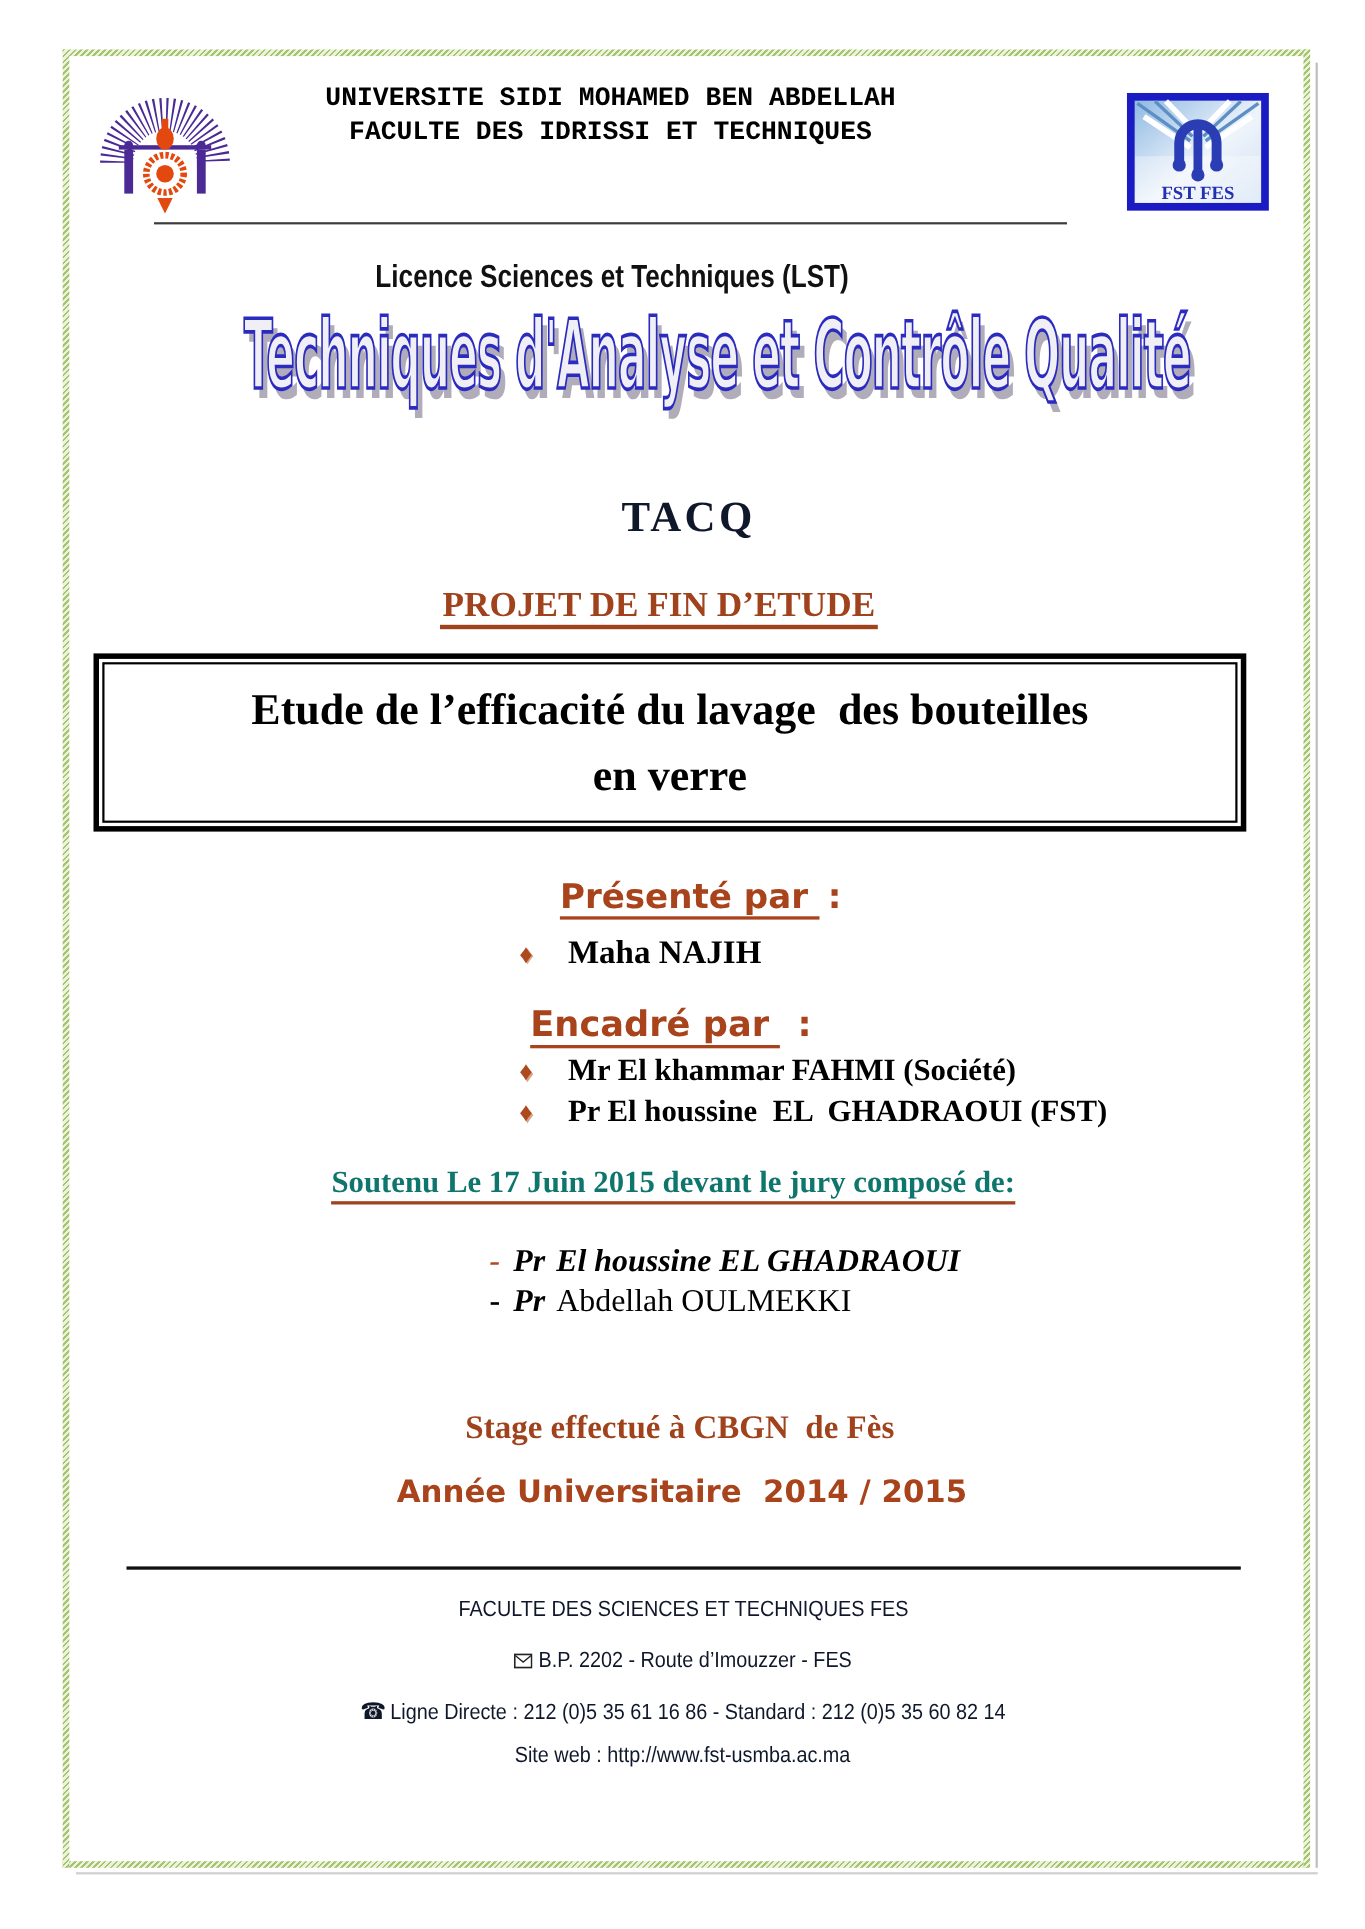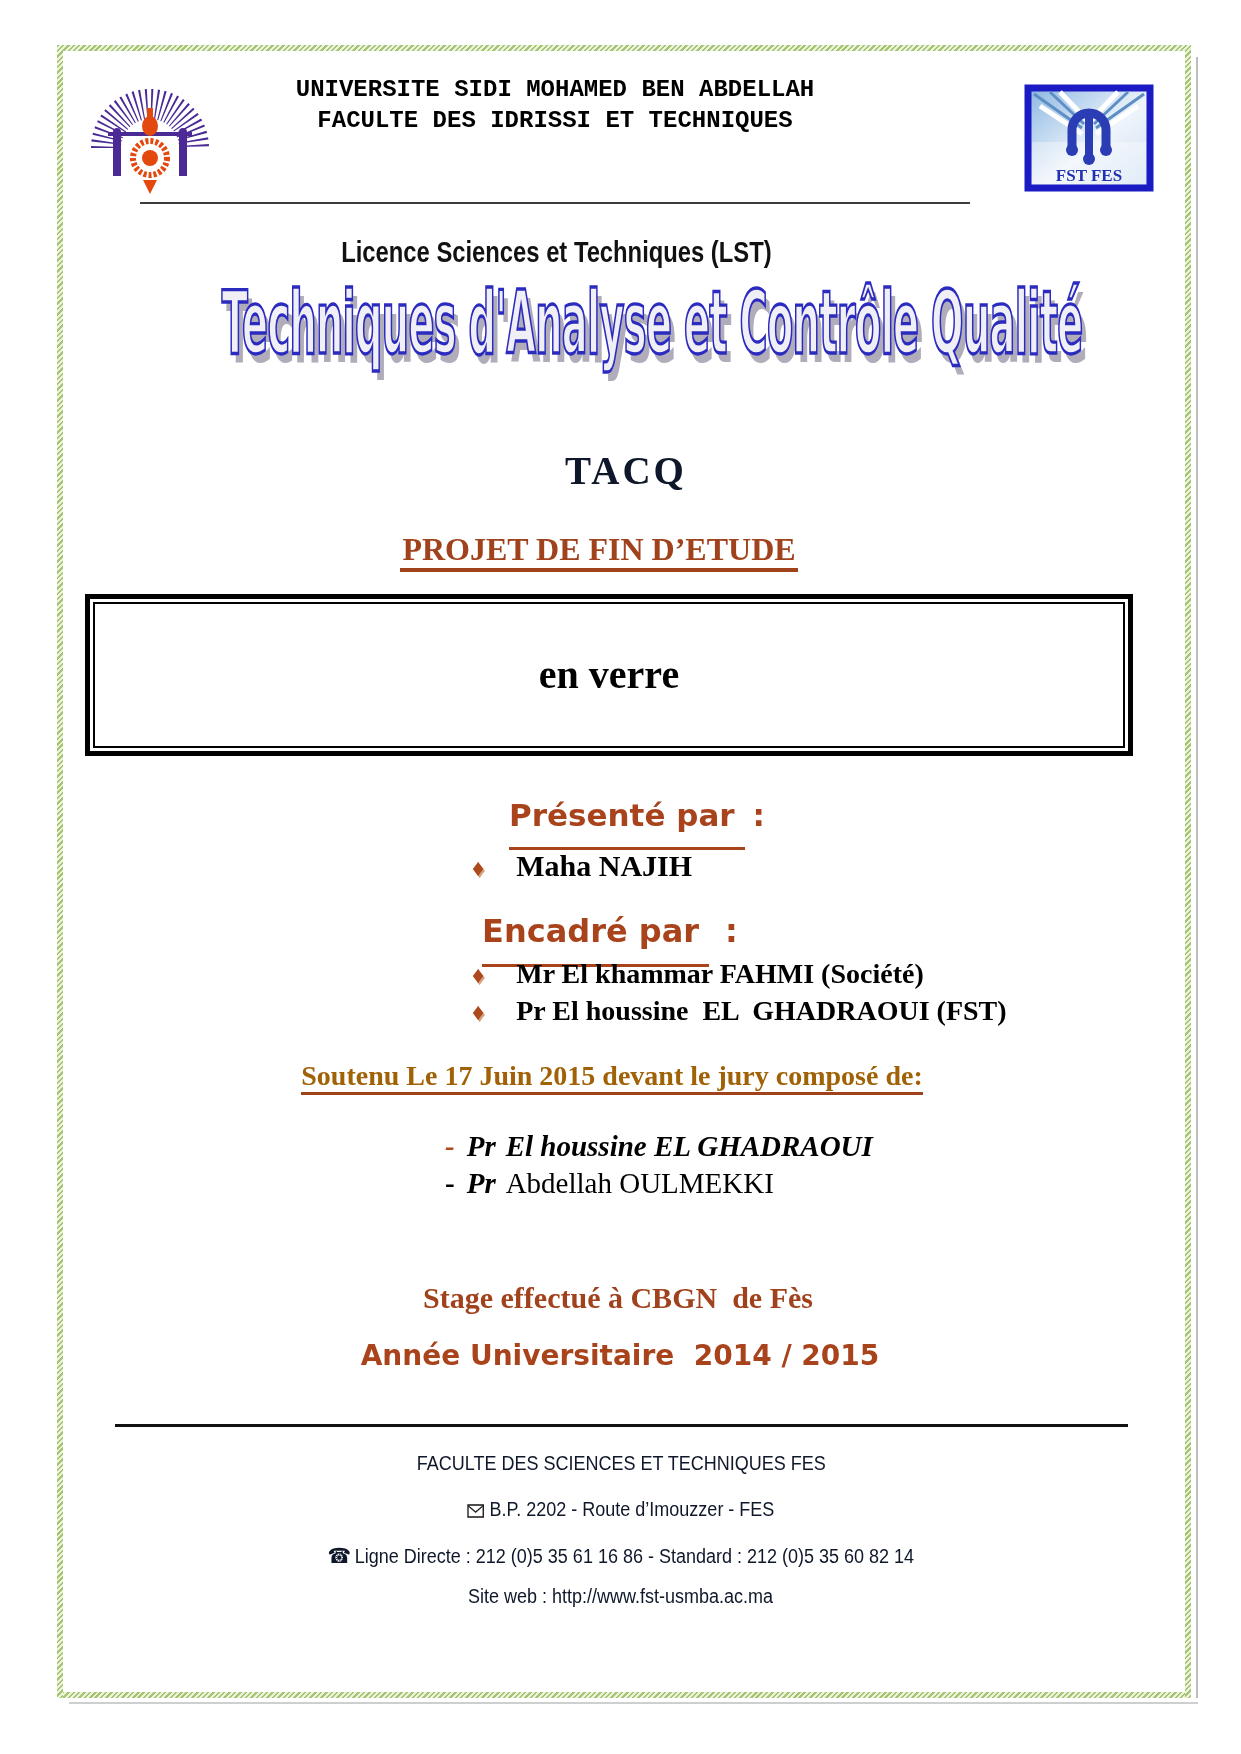--- a/index.html
+++ b/index.html
@@ -51,34 +51,34 @@
   
   .tbox{left:85px;top:594px;width:1048px;height:162px;border:5px solid #000;box-sizing:border-box;padding:3px;}
   .tbox-in{border:2px solid #000;width:100%;height:100%;box-sizing:border-box;
            display:flex;flex-direction:column;justify-content:center;}
   .tbox-in div{font-weight:bold;font-size:40px;line-height:60px;text-align:center;}
 
   
   .sans-brown{font-family:"DejaVu Sans", sans-serif;font-weight:bold;color:#A8431B;}
   .presente{left:137px;top:797px;width:1000px;font-size:31px;}
   .encadre{left:110px;top:912px;width:1000px;font-size:32px;}
-  .ul-label{border-bottom:3px solid #A8431B;padding-right:10px;padding-bottom:14px;}
+  .ul-label{border-bottom:3px solid #A8431B;padding-right:10px;padding-bottom:0;}
   .colon{margin-left:8px;}
   .colon2{margin-left:16px;}
 
   
   .bullet-row{display:flex;align-items:baseline;}
   .diamond{color:#AC4A1E;font-size:24px;margin-right:32px;text-shadow:1.5px 1.5px 0 #d7a383;font-style:normal;}
   .b-name{font-weight:bold;}
   .row-maha{left:472px;top:849px;font-size:30px;}
   .row-enc1{left:472px;top:958px;font-size:28px;}
   .row-enc2{left:472px;top:995px;font-size:28px;}
 
   .soutenu{left:112px;top:1060px;width:1000px;}
-  .soutenu span{color:#a16207;font-weight:bold;font-size:28px;border-bottom:3px solid #A0421C;padding-bottom:1px;}
+  .soutenu span{color:#0f766e;font-weight:bold;font-size:28px;border-bottom:3px solid #A0421C;padding-bottom:1px;}
 
   .jury{left:445px;top:1128px;font-size:29px;line-height:37px;}
   .jury .jd{margin-right:12px;}
   .jury .jt{margin-right:10px;}
   .jd1{color:#B04A1A;font-weight:bold;font-style:italic;}
   .jt1,.jn1{font-weight:bold;font-style:italic;}
   .jd2{font-weight:bold;}
   .jt2{font-weight:bold;font-style:italic;}
   .jn2{font-weight:normal;}
   .jd3{font-weight:normal;}
@@ -173,20 +173,21 @@
 </div>
 
 <div class="abs tacq ctr">TACQ</div>
 
 <div class="abs projet ctr">
   <span>PROJET DE FIN D’ETUDE</span>
 </div>
 
 <div class="abs tbox">
   <div class="tbox-in">
+    <div class="pre">Etude de l’efficacité du lavage  des bouteilles</div>
     <div>en verre</div>
   </div>
 </div>
 
 <div class="abs presente sans-brown ctr">
   <span class="ul-label">Présenté par</span><span class="colon">:</span>
 </div>
 <div class="abs bullet-row row-maha">
   <span class="diamond">♦</span>
   <span class="b-name">Maha NAJIH</span>

